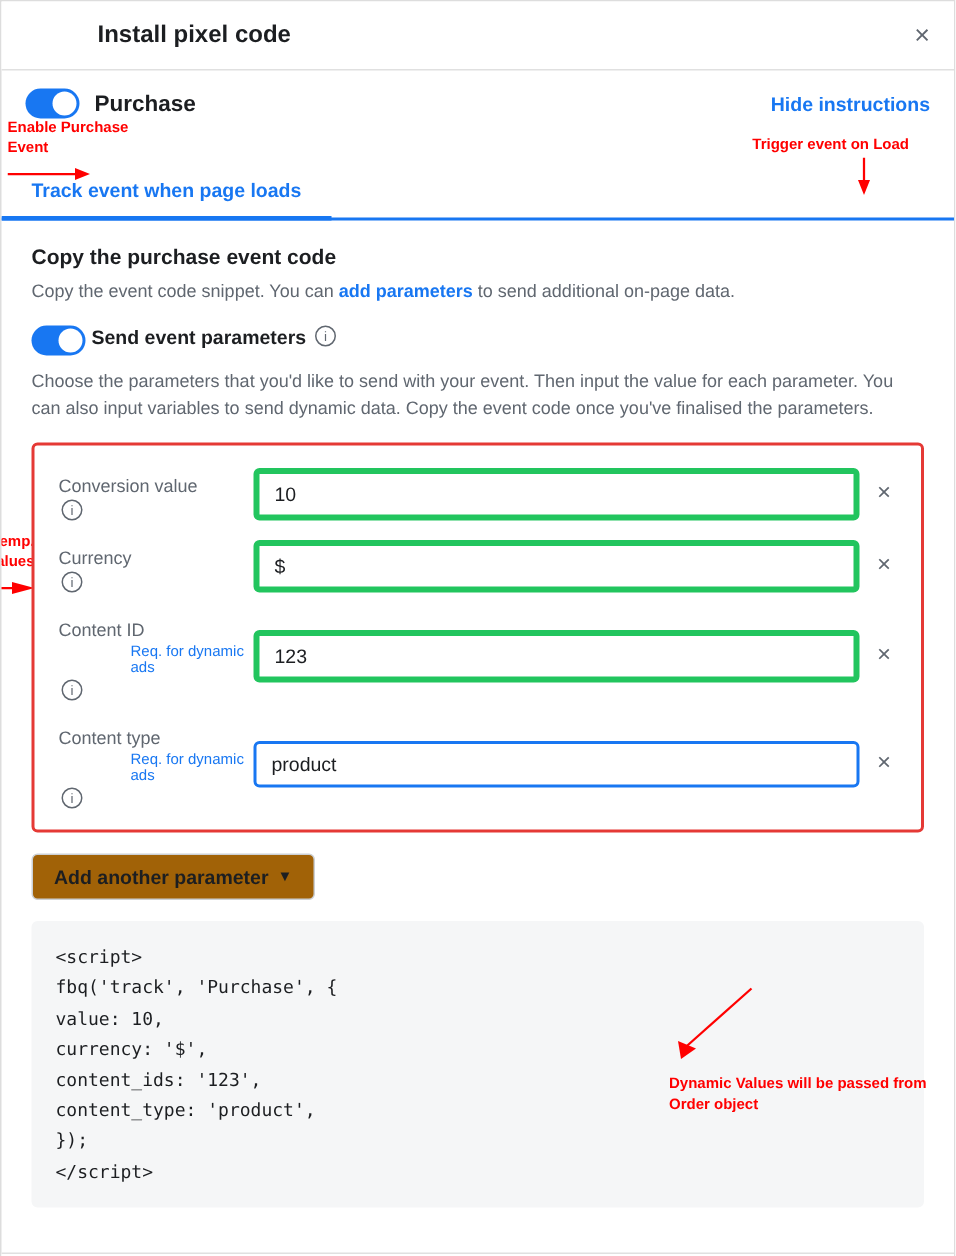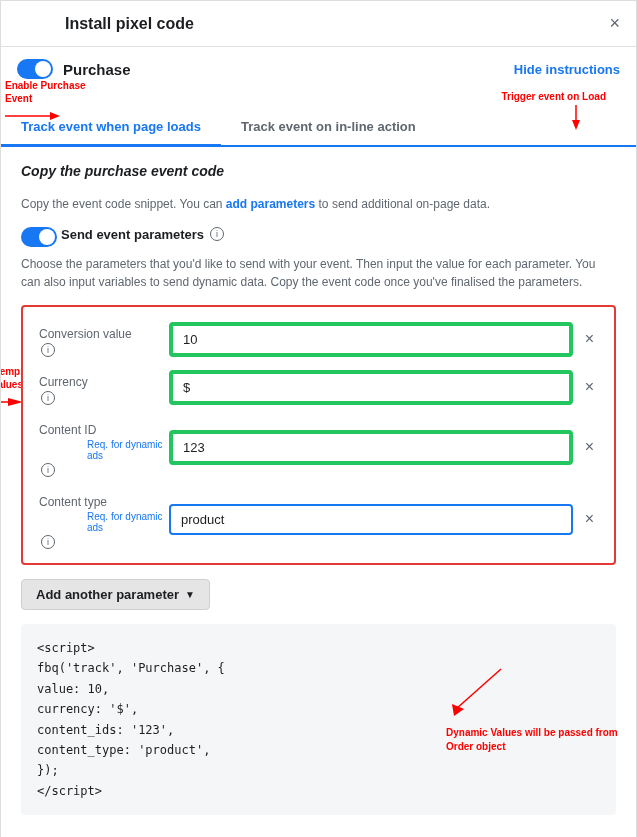--- a/index.html
+++ b/index.html
@@ -22,21 +22,21 @@
     .toggle-label { font-size: 15px; font-weight: 600; color: #1c1e21; }
     .hide-instructions { color: #1877f2; font-size: 13px; font-weight: 600; cursor: pointer; text-decoration: none; }
 
     
     .tabs-container { display: flex; border-bottom: 2px solid #1877f2; margin-top: 10px; position: relative; }
     .tab { padding: 10px 20px; font-size: 13px; font-weight: 600; cursor: pointer; color: #606770; border-bottom: 3px solid transparent; margin-bottom: -2px; }
     .tab.active { color: #1877f2; border-bottom: 3px solid #1877f2; }
 
     
     .content-area { padding: 16px 20px; }
-    .section-title { font-size: 14px; font-weight: 700; color: #1c1e21; margin-bottom: 16px; font-style: italic; }
+    .section-title { font-size: 14px; font-weight: 700; color: #1c1e21; margin-bottom: 6px; }
     .section-desc { font-size: 12px; color: #606770; margin-bottom: 14px; line-height: 1.5; }
     .section-desc a, .section-desc .link { color: #1877f2; font-weight: 600; }
 
     
     .params-toggle-row { display: flex; align-items: flex-start; gap: 4px; margin-bottom: 8px; }
     .params-toggle-label { font-size: 13px; font-weight: 600; }
     .info-icon { display: inline-flex; align-items: center; justify-content: center; width: 14px; height: 14px; border-radius: 50%; border: 1.5px solid #606770; color: #606770; font-size: 9px; cursor: pointer; margin-left: 2px; vertical-align: middle; }
     .params-desc { font-size: 12px; color: #606770; line-height: 1.5; margin-bottom: 14px; }
 
     
@@ -46,21 +46,21 @@
     .param-label-col { width: 130px; min-width: 130px; padding-top: 6px; }
     .param-label { font-size: 12px; color: #606770; font-weight: 400; }
     .param-sublabel { font-size: 10px; color: #1877f2; margin-top: 2px; margin-left: 48px; }
     .param-info { display: flex; align-items: center; margin-top: 2px; }
     .param-input-col { flex: 1; display: flex; align-items: center; gap: 8px; }
     .param-input { width: 100%; border: 4px solid #22c55e; border-radius: 4px; padding: 6px 10px; font-size: 13px; color: #1c1e21; outline: none; }
     .param-input.highlighted { border: 2px solid #1877f2; }
     .param-remove { color: #606770; font-size: 16px; cursor: pointer; padding: 0 4px; }
 
     
-    .add-param-btn { display: inline-flex; align-items: center; gap: 6px; border: 1px solid #ccd0d5; border-radius: 4px; padding: 7px 14px; font-size: 13px; font-weight: 600; color: #1c1e21; cursor: pointer; background: #e5e5e5; margin-bottom: 14px; }
+    .add-param-btn { display: inline-flex; align-items: center; gap: 6px; border: 1px solid #ccd0d5; border-radius: 4px; padding: 7px 14px; font-size: 13px; font-weight: 600; color: #1c1e21; cursor: pointer; background: #a16207; margin-bottom: 14px; }
     .add-param-btn .chevron { font-size: 10px; }
 
     
     .code-box { background: #f5f6f7; border-radius: 4px; padding: 14px 16px; font-family: monospace; font-size: 12px; color: #1c1e21; line-height: 1.7; margin-bottom: 14px; position: relative; }
 
     
     .modal-footer { display: flex; align-items: center; justify-content: space-between; padding: 12px 16px; border-top: 1px solid #e0e0e0; background: #fff; }
     .footer-left { display: flex; gap: 8px; }
     .btn-secondary { border: 1px solid #ccd0d5; border-radius: 4px; padding: 8px 18px; font-size: 13px; font-weight: 600; cursor: pointer; background: #fff; color: #1c1e21; }
     .btn-link { background: none; border: none; color: #1877f2; font-size: 13px; font-weight: 600; cursor: pointer; padding: 8px 4px; }
@@ -98,21 +98,20 @@
           
           <svg width="55" height="18" style="display:block; margin-top:2px;">
             <line x1="0" y1="9" x2="45" y2="9" stroke="red" stroke-width="1.5"></line>
             <polygon points="45,5 55,9 45,13" fill="red"></polygon>
           </svg>
         </div>
       </div>
 
       <div class="tabs-container" style="margin-top: 30px; position: relative;">
         <div class="tab active">Track event when page loads</div>
-        <div class="tab">Track event on in-line action</div>
 
         <div style="position: absolute; right: 30px; top: -18px; color: red; font-size: 10px; font-weight: 700;">
           Trigger event on Load
           <svg width="60" height="30" style="display:block; position:absolute; right: 0; top: 14px;">
             <line x1="30" y1="0" x2="30" y2="20" stroke="red" stroke-width="1.5"></line>
             <polygon points="26,15 30,25 34,15" fill="red"></polygon>
           </svg>
         </div>
       </div>
 

